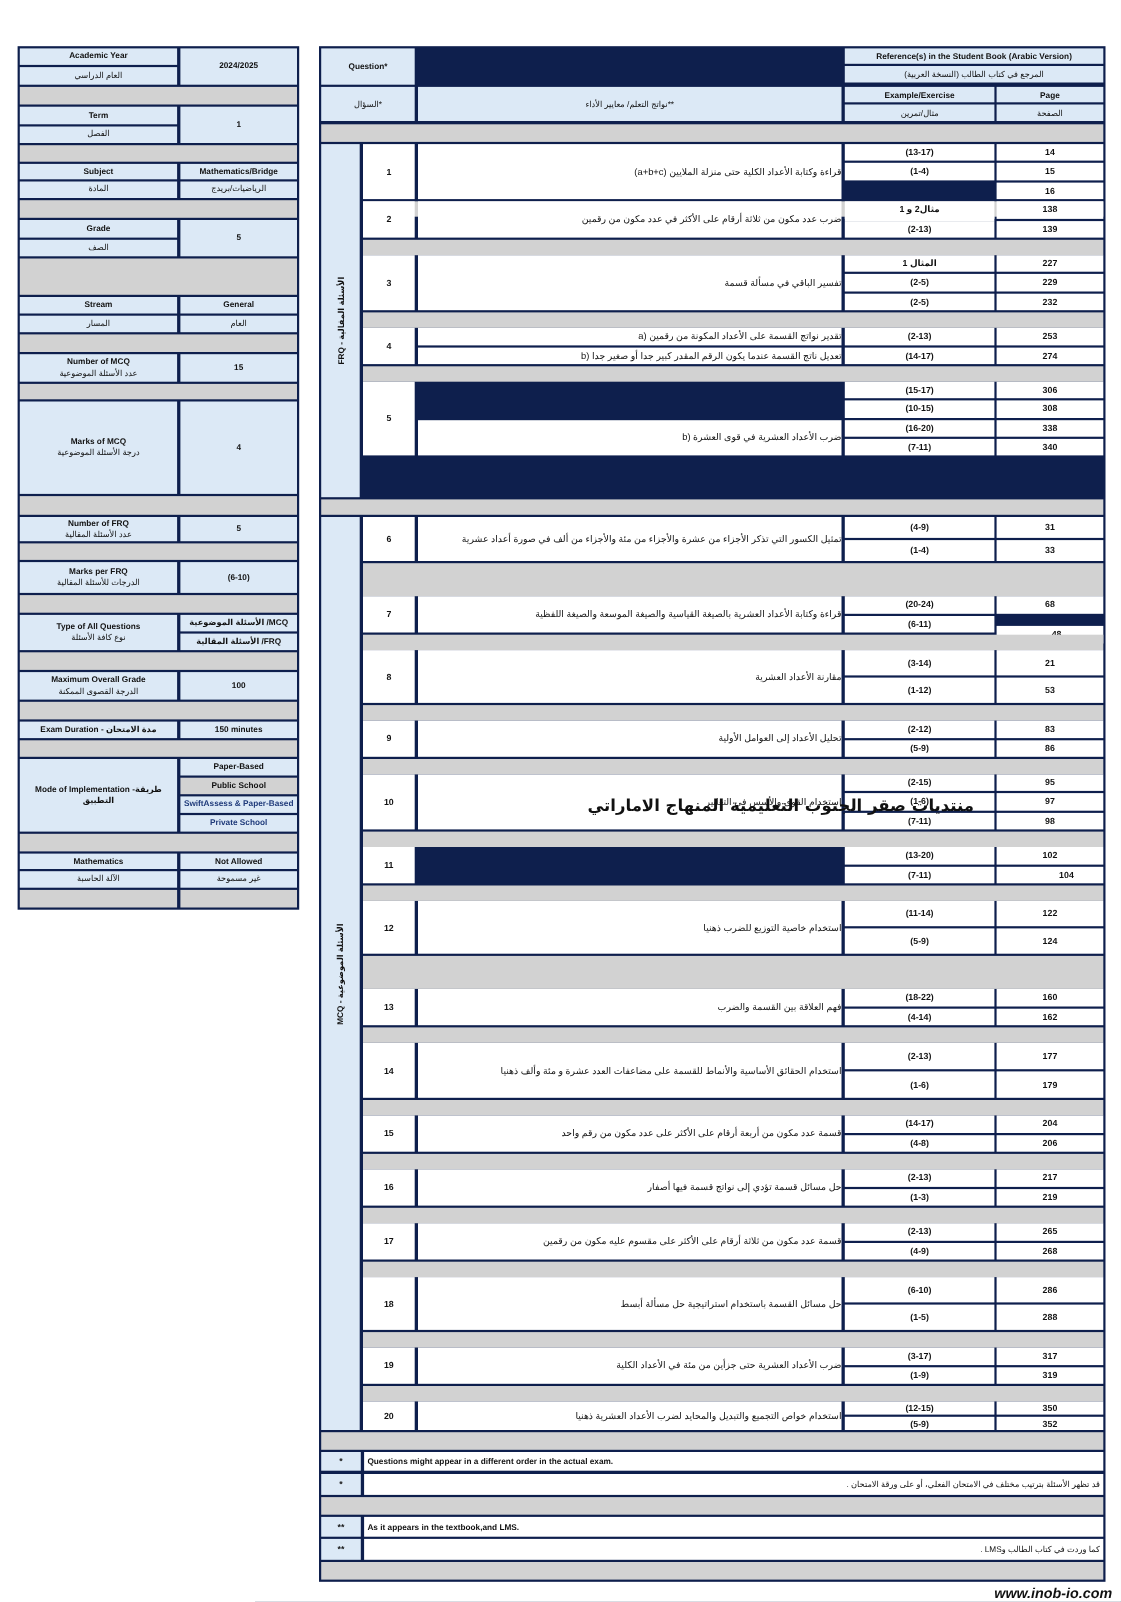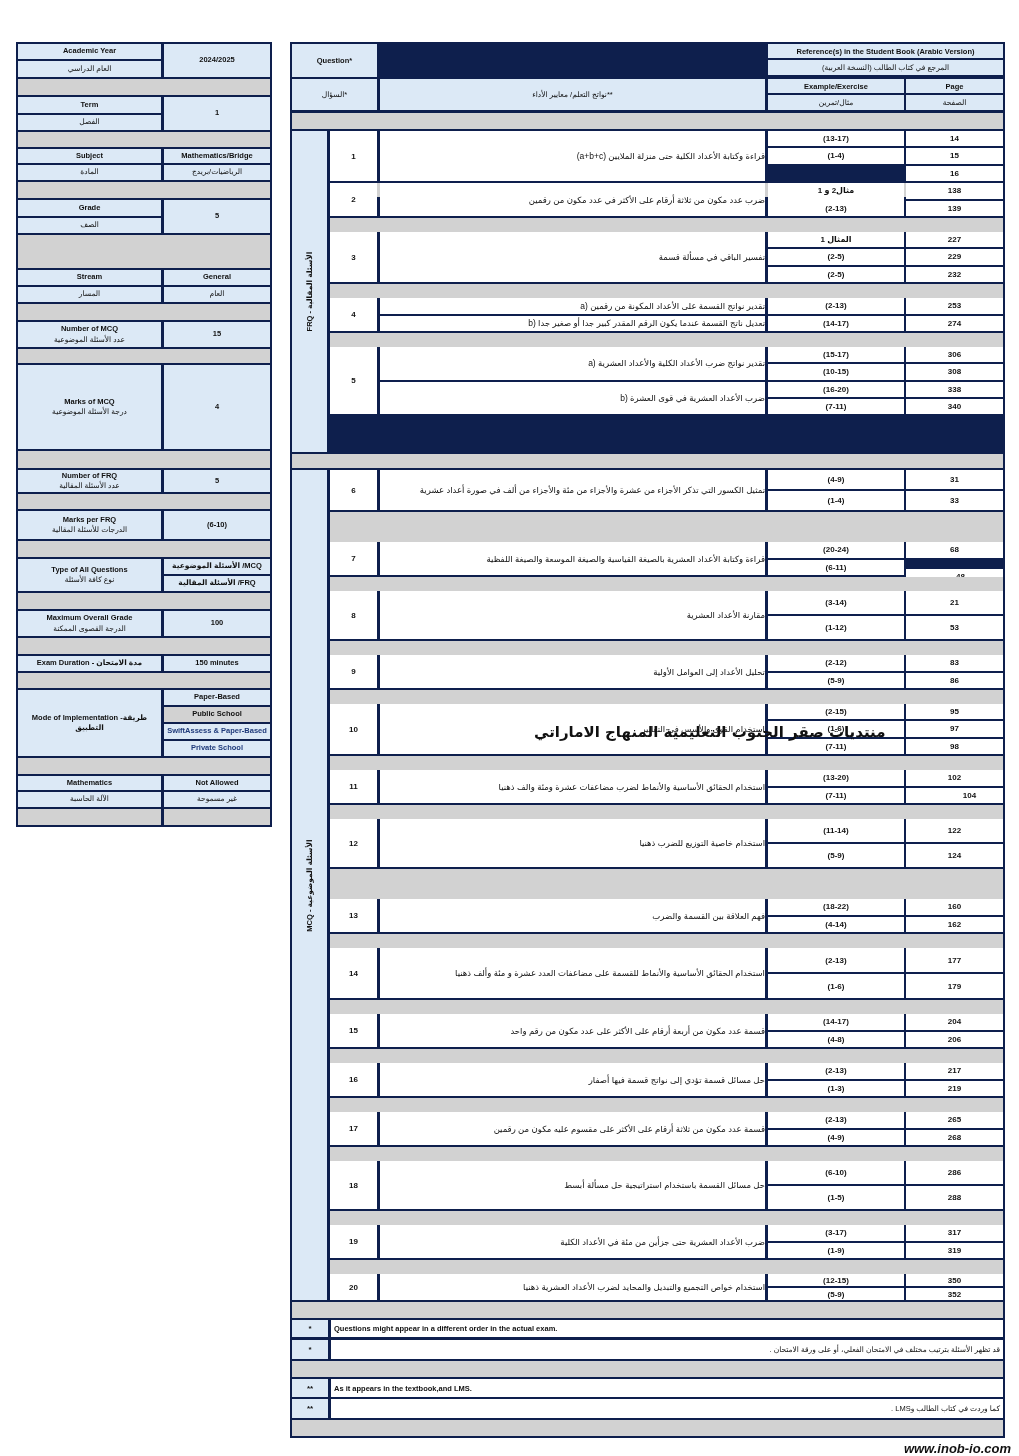--- a/index.html
+++ b/index.html
@@ -224,23 +224,20 @@
     </div>
     <div class="outc" style="top: 273.5px; height: 15.5px;">
       <span>تعديل ناتج القسمة عندما يكون الرقم المقدر كبير جدا أو صغير جدا (b</span>
     </div>
     <div class="exc" style="top: 256px; height: 15.5px;">(2-13)</div>
     <div class="pgc" style="top: 256px; height: 15.5px;">253</div>
     <div class="exc" style="top: 273.5px; height: 15.5px;">(14-17)</div>
     <div class="pgc" style="top: 273.5px; height: 15.5px;">274</div>
     <div class="sep" style="top: 291px; height: 14px;"></div>
     <div class="qnum" style="top: 305px; height: 67px;">5</div>
-    <div class="outc" style="top: 305px; height: 32.5px;">
-      <span>تقدير نواتج ضرب الأعداد الكلية والأعداد العشرية (a</span>
-    </div>
     <div class="outc" style="top: 339.5px; height: 32.5px;">
       <span>ضرب الأعداد العشرية في قوى العشرة (b</span>
     </div>
     <div class="exc" style="top: 305px; height: 15.25px;">(15-17)</div>
     <div class="pgc" style="top: 305px; height: 15.25px;">306</div>
     <div class="exc" style="top: 322.25px; height: 15.25px;">(10-15)</div>
     <div class="pgc" style="top: 322.25px; height: 15.25px;">308</div>
     <div class="exc" style="top: 339.5px; height: 15.25px;">(16-20)</div>
     <div class="pgc" style="top: 339.5px; height: 15.25px;">338</div>
     <div class="exc" style="top: 356.75px; height: 15.25px;">(7-11)</div>
@@ -286,23 +283,20 @@
       <span>استخدام القوى والأسس في التعابير</span>
     </div>
     <div class="exc" style="top: 662px; height: 15.3333px;">(2-15)</div>
     <div class="pgc" style="top: 662px; height: 15.3333px;">95</div>
     <div class="exc" style="top: 679.333px; height: 15.3333px;">(1-6)</div>
     <div class="pgc" style="top: 679.333px; height: 15.3333px;">97</div>
     <div class="exc" style="top: 696.667px; height: 15.3333px;">(7-11)</div>
     <div class="pgc" style="top: 696.667px; height: 15.3333px;">98</div>
     <div class="sep" style="top: 714px; height: 14px;"></div>
     <div class="qnum" style="top: 728px; height: 33px;">11</div>
-    <div class="outc" style="top: 728px; height: 33px;">
-      <span>استخدام الحقائق الأساسية والأنماط لضرب مضاعفات عشرة ومئة والف ذهنيا</span>
-    </div>
     <div class="exc" style="top: 728px; height: 15.5px;">(13-20)</div>
     <div class="pgc" style="top: 728px; height: 15.5px;">102</div>
     <div class="exc" style="top: 745.5px; height: 15.5px;">(7-11)</div>
     <div class="pgc" style="top: 745.5px; height: 15.5px; padding-left: 30px;">104</div>
     <div class="sep" style="top: 763px; height: 14px;"></div>
     <div class="qnum" style="top: 777px; height: 48px;">12</div>
     <div class="outc" style="top: 777px; height: 48px;">
       <span>استخدام خاصية التوزيع للضرب ذهنيا</span>
     </div>
     <div class="exc" style="top: 777px; height: 23px;">(11-14)</div>

